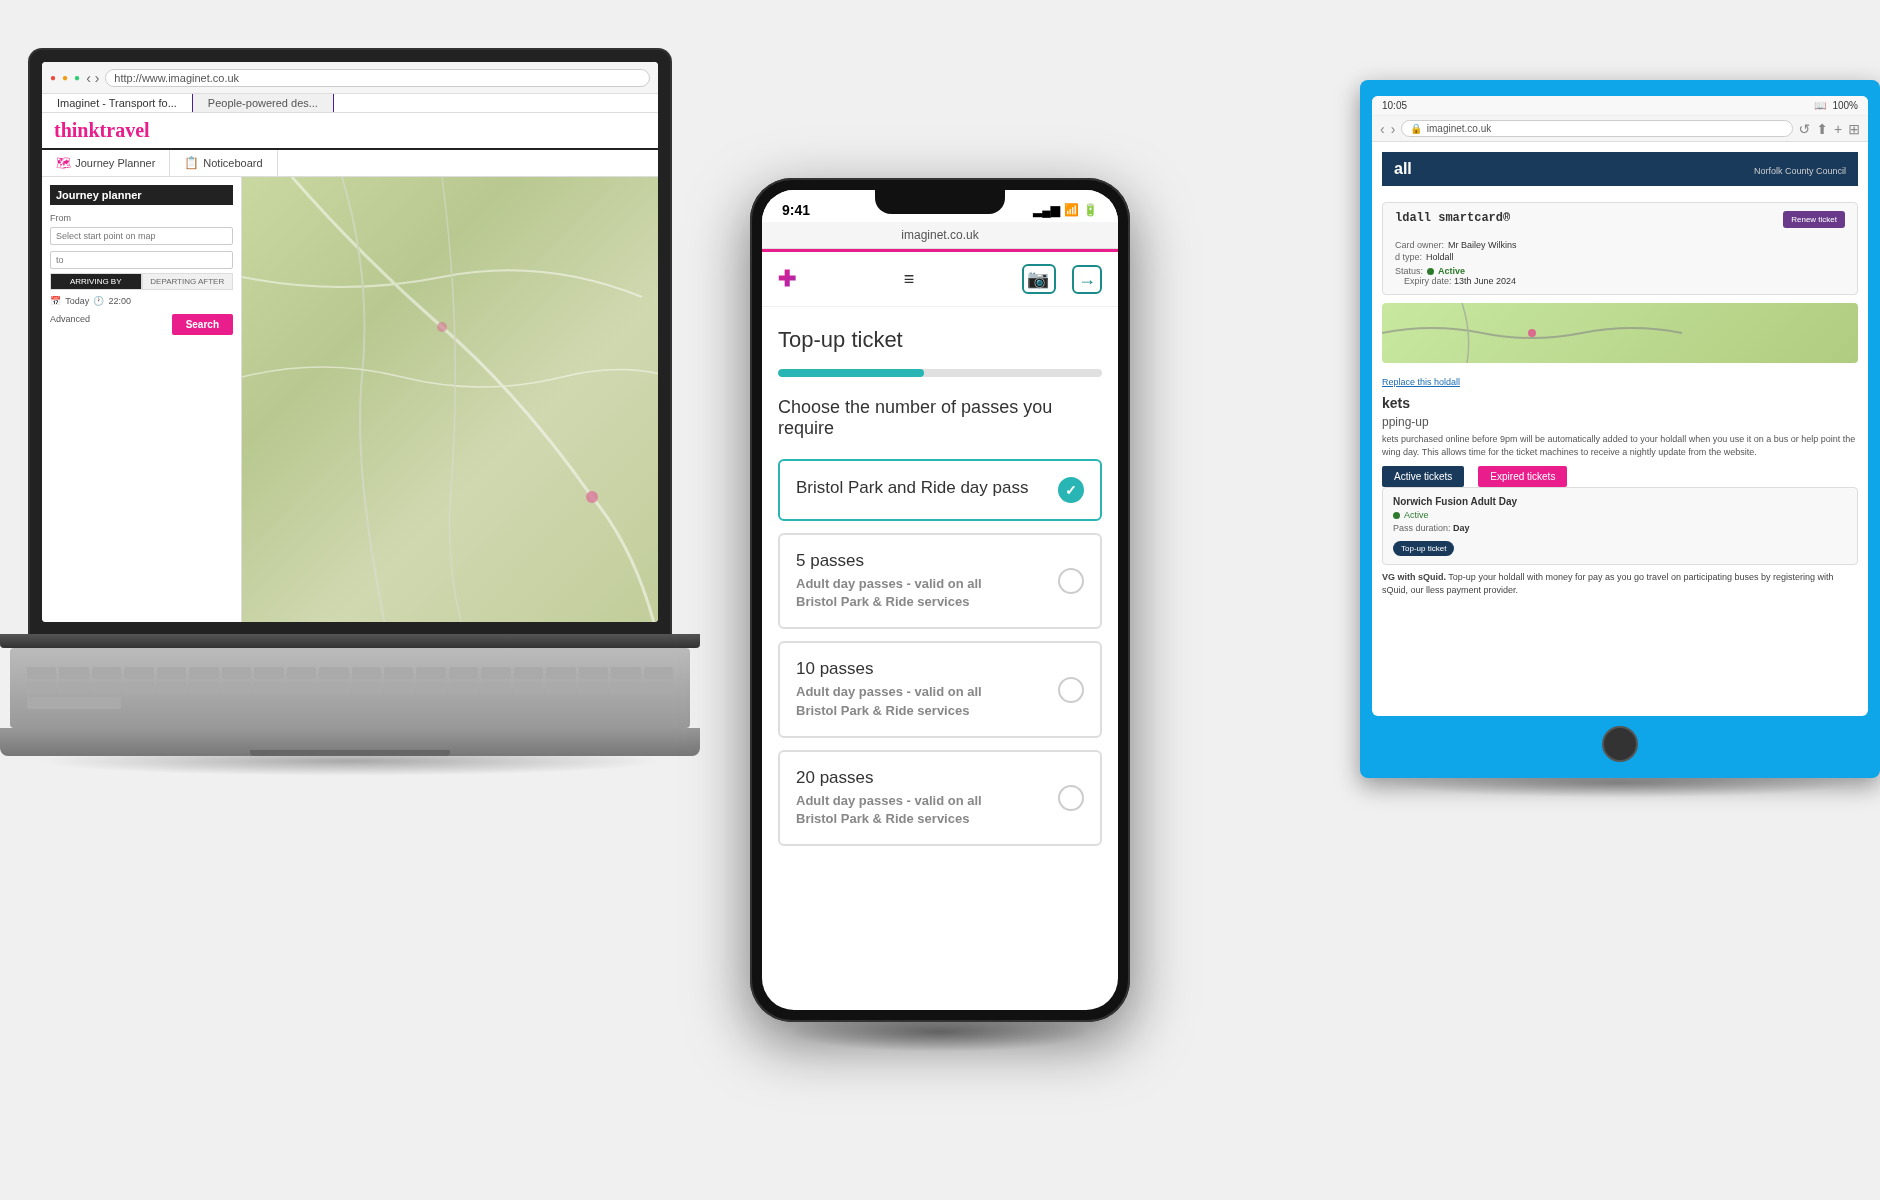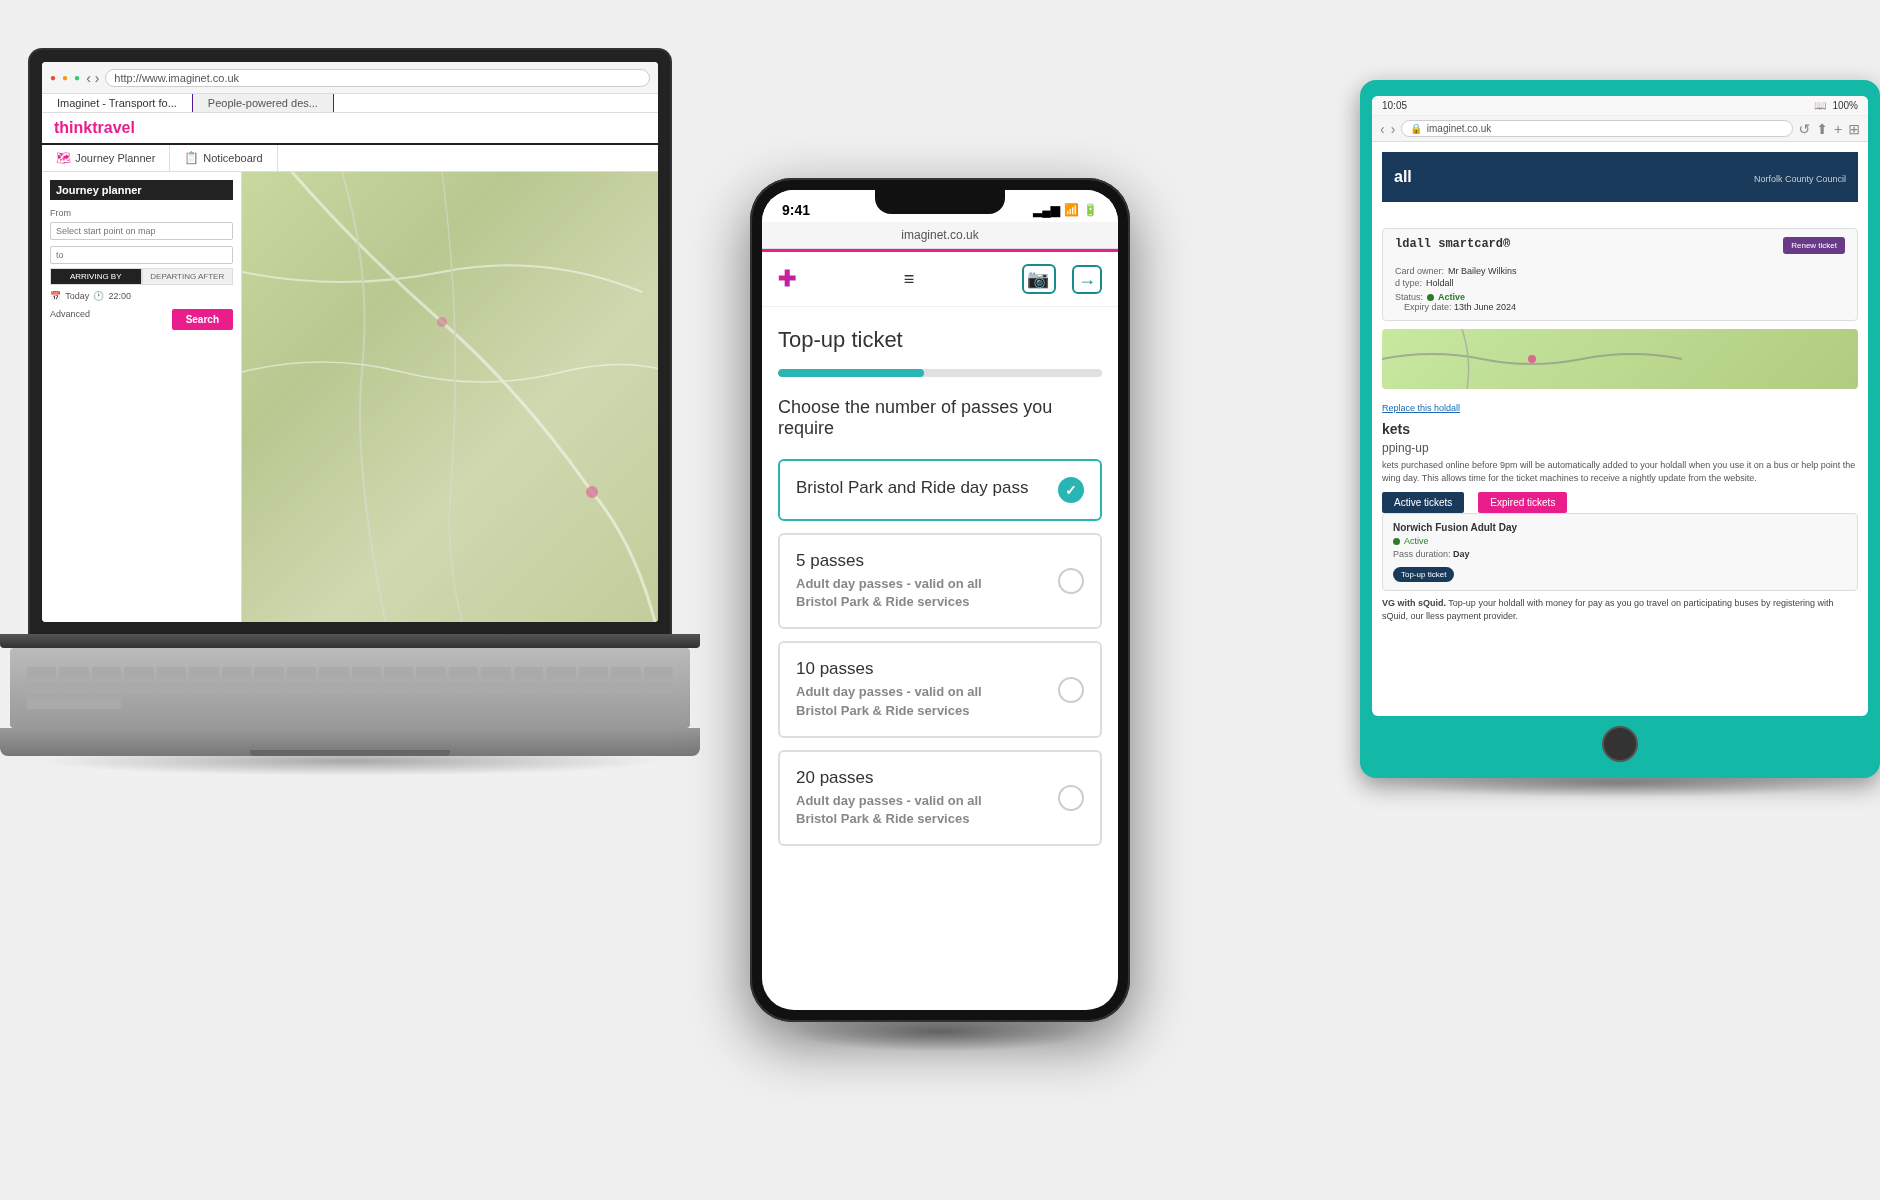--- a/index.html
+++ b/index.html
@@ -133,23 +133,24 @@
     
     .laptop-site-header {
       background: #fff;
       border-bottom: 2px solid #222;
       padding: 6px 12px;
       display: flex;
       align-items: center;
       justify-content: space-between;
     }
     .think-travel-logo {
-      font-size: 16px;
+      font-size: 20px;
       font-weight: 700;
       color: #333;
+      font-family: Liberation Serif, serif;
     }
     .think-travel-logo span { color: #e91e8c; }
     .laptop-nav {
       display: flex;
       gap: 0;
       border-bottom: 1px solid #ddd;
     }
     .laptop-nav-item {
       padding: 6px 14px;
       font-size: 11px;
@@ -243,22 +244,22 @@
 
     
     .tablet {
       position: absolute;
       right: 0;
       top: 80px;
       width: 520px;
       z-index: 1;
     }
     .tablet-bezel {
-      background: #14b8a6;
-      border-radius: 16px;
+      background: #0ea5e9;
+      border-radius: 8px;
       padding: 16px 12px;
       box-shadow: 0 8px 24px rgba(0,0,0,0.4);
     }
     .tablet-screen {
       background: #fff;
       border-radius: 6px;
       overflow: hidden;
       height: 620px;
     }
     .tablet-home-btn {
@@ -302,22 +303,22 @@
     }
     .tablet-url-bar .lock { color: #888; font-size: 10px; }
     .tablet-content {
       padding: 10px;
       overflow: hidden;
       height: 540px;
     }
     .holdall-header {
       background: #1a3a5c;
       color: #fff;
-      padding: 16px 12px;
-      margin-bottom: 26px;
+      padding: 8px 12px;
+      margin-bottom: 16px;
       display: flex;
       justify-content: space-between;
       align-items: center;
     }
     .holdall-card {
       background: #f8f8f8;
       border: 1px solid #ddd;
       border-radius: 4px;
       padding: 8px 12px;
       margin-bottom: 8px;

